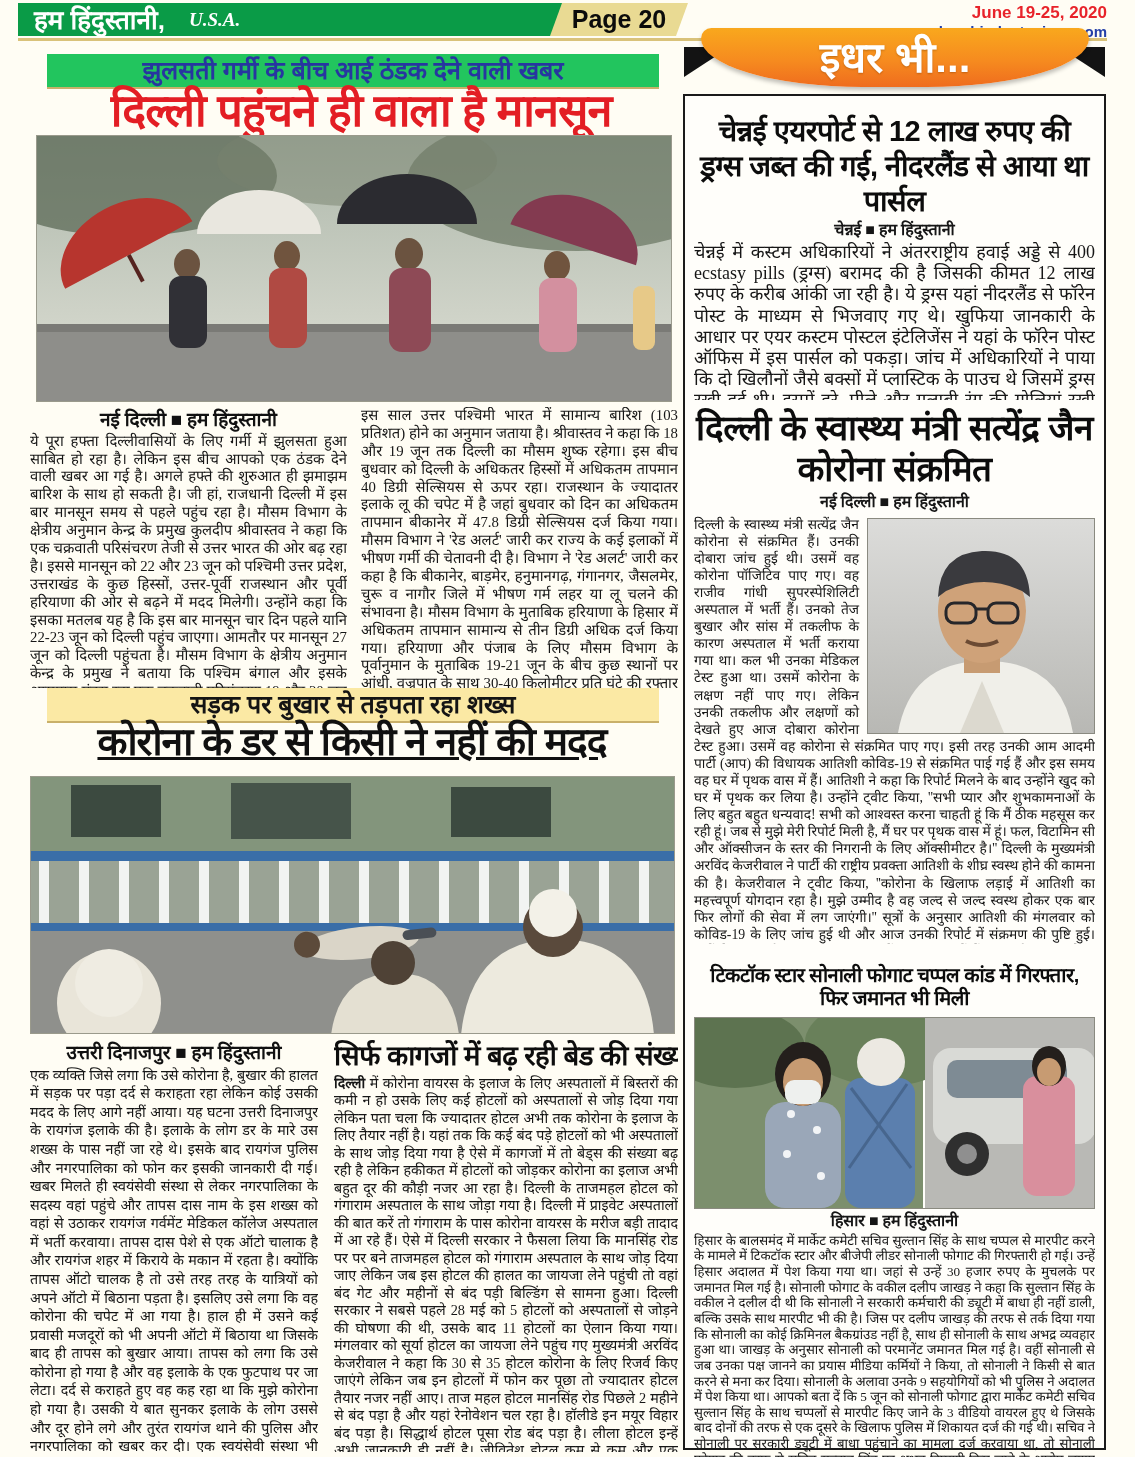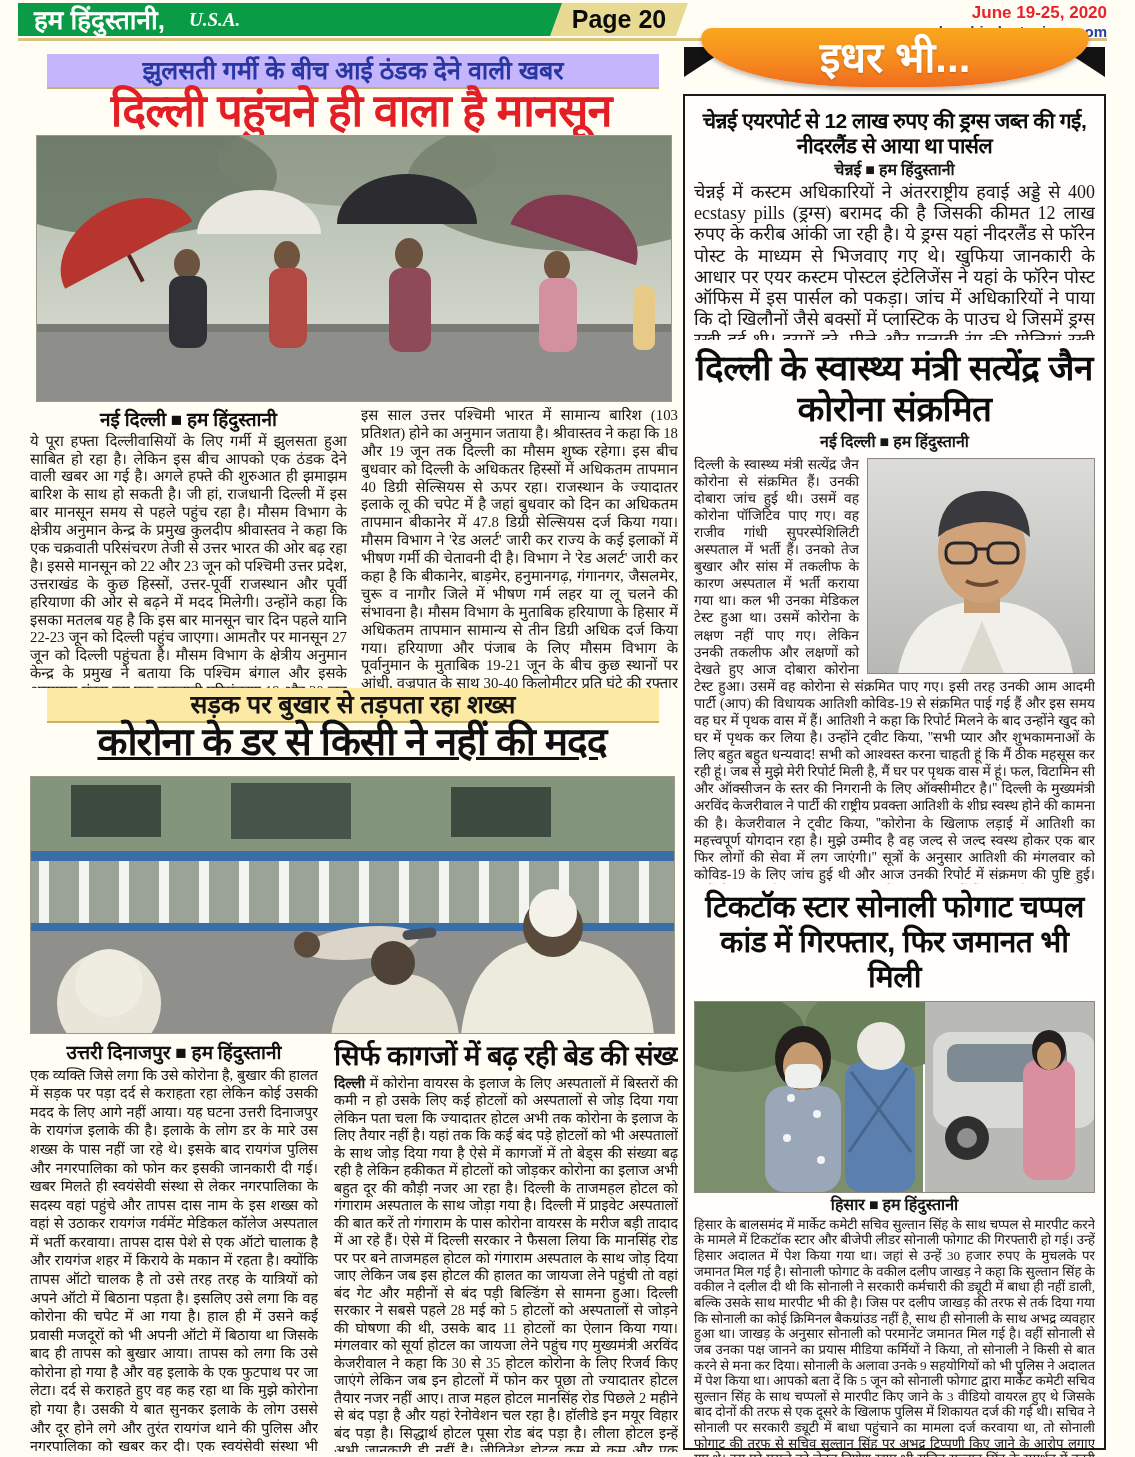--- a/index.html
+++ b/index.html
@@ -15,21 +15,21 @@
   .mh-main{color:#fff;font:800 26px/1 "Liberation Sans","DejaVu Sans",sans-serif;}
   .mh-sub{color:#fff;font:italic 700 19px/1 "Liberation Serif","DejaVu Serif",serif;margin-left:24px;}
   .page-badge{position:absolute;left:556px;top:3px;width:126px;height:33px;background:#e9da93;transform:skewX(-20deg);}
   .page-badge span{display:block;transform:skewX(20deg);text-align:center;
     font:800 25px/33px "Liberation Sans","DejaVu Sans",sans-serif;color:#0b0b0b;}
   .header-right{position:absolute;right:28px;top:3px;text-align:right;line-height:1.1;}
   .issue-date{color:#e8232a;font:800 17px/1.2 "Liberation Sans","DejaVu Sans",sans-serif;}
   .website{color:#2540a8;font:700 15px/1.2 "Liberation Sans","DejaVu Sans",sans-serif;}
   .header-rule{position:absolute;left:18px;width:1089px;top:38px;height:3px;background:#d9c27a;}
   
-  .kicker{position:absolute;left:47px;width:612px;height:33px;background:#c4b5fd;
+  .kicker{position:absolute;left:47px;width:612px;height:33px;background:#22c55e;
     border-bottom:2px solid #c9b06a;text-align:center;}
   .kicker span{font:800 25px/33px "Liberation Sans","DejaVu Sans",sans-serif;}
   .kicker1{top:54px;} .kicker1 span{color:#2736a0;}
   .kicker2{top:688px;background:#fbe9a4;} .kicker2 span{color:#141414;}
   .headline1{position:absolute;left:35px;top:87px;width:652px;text-align:center;
     font-size:45px;line-height:1.05;color:#e31e24;letter-spacing:-1px;}
   .headline2{position:absolute;left:26px;top:721px;width:652px;text-align:center;
     font-size:39px;line-height:1.08;color:#101010;letter-spacing:-1px;text-decoration:underline;}
   .photo-frame{position:absolute;border:1px solid #9a9a8c;box-sizing:border-box;overflow:hidden;background:#cfcfc6;}
   .photo1{left:36px;top:135px;width:636px;height:267px;}
@@ -52,28 +52,28 @@
   .fold-left{left:684px;top:47px;border-top:30px solid #131313;border-right:46px solid transparent;}
   .fold-right{left:1059px;top:47px;border-top:30px solid #131313;border-left:46px solid transparent;}
   .ribbon{position:absolute;left:701px;top:28px;width:388px;height:59px;z-index:3;
     background:linear-gradient(180deg,#f9a81d 0%,#f68b1f 55%,#ef6c1e 100%);
     border-radius:12px 12px 48% 48% / 12px 12px 95% 95%;
     display:flex;align-items:center;justify-content:center;
     box-shadow:0 3px 4px rgba(0,0,0,0.25);}
   .ribbon span{color:#fff;font:800 42px/1 "Liberation Sans","DejaVu Sans",sans-serif;text-shadow:0 1px 2px rgba(120,60,0,.4);}
   .sec-headline{font-family:"Liberation Sans","DejaVu Sans",sans-serif;font-weight:800;color:#0c0c0c;
     text-align:center;letter-spacing:-0.5px;}
-  .drugs-headline{font-size:21px;line-height:1.2;margin-top:0;}
+  .drugs-headline{font-size:29px;line-height:1.2;margin-top:6px;}
   .sec-byline{text-align:center;font:700 16px/1.5 "Liberation Serif","DejaVu Serif",serif;}
   .drugs-body{font-size:18px;line-height:1.17;text-align:justify;height:158px;overflow:hidden;}
   .jain-headline{font-size:35px;line-height:1.16;margin-top:8px;}
   .jain-bodywrap{height:428px;overflow:hidden;margin-top:2px;}
   .jain-photo{float:right;width:228px;height:216px;margin:2px 0 4px 8px;border:1px solid #8a8a80;box-sizing:border-box;overflow:hidden;}
   .jain-body{font-size:13.8px;line-height:1.24;text-align:justify;}
-  .sonali-headline{font-size:30px;line-height:1.18;margin-top:5px;}
+  .sonali-headline{font-size:20px;line-height:1.18;margin-top:20px;}
   .sonali-photo{width:100%;height:192px;margin-top:6px;border:1px solid #8a8a80;box-sizing:border-box;overflow:hidden;}
   .sonali-body{font-size:13.2px;line-height:1.185;text-align:justify;height:264px;overflow:hidden;}
 </style>
 </head>
 <body>
 
 <div class="page">
 
   <div class="masthead">
     <span class="mh-main">हम हिंदुस्तानी,</span>

